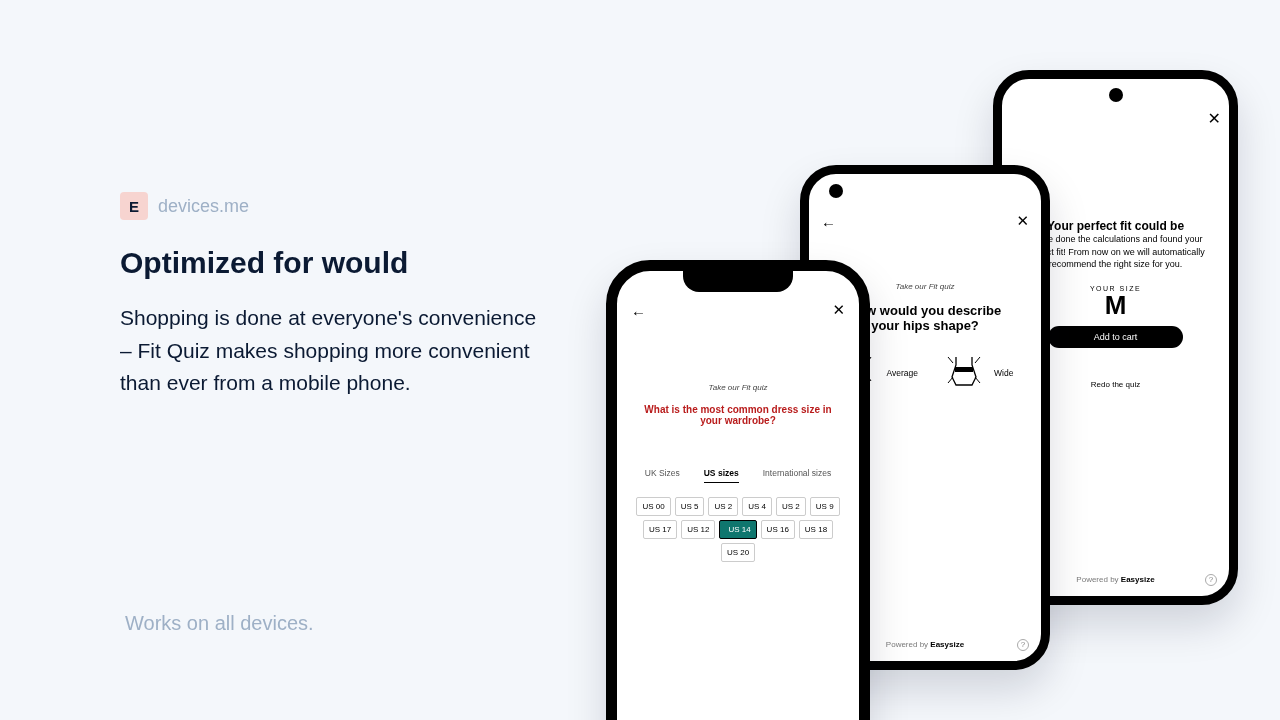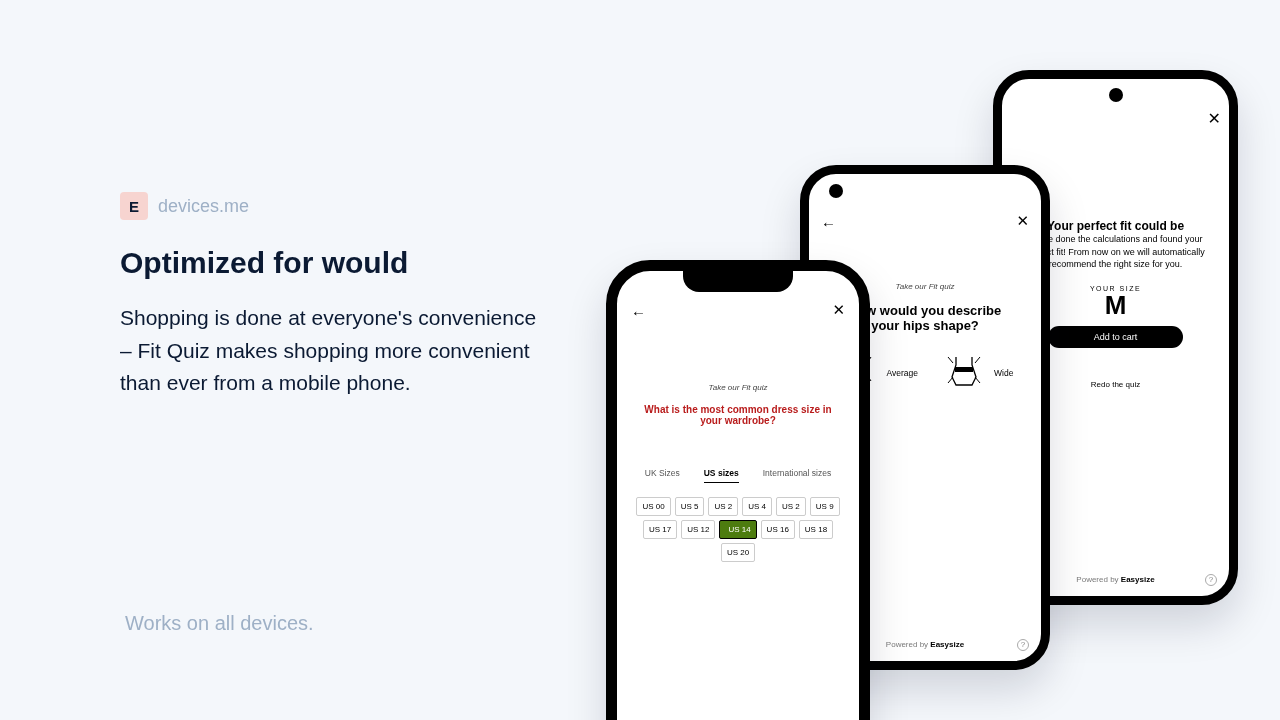--- a/index.html
+++ b/index.html
@@ -322,21 +322,21 @@
     font-size: 8px;
     padding: 4px 5px;
     min-width: 28px;
     border: 1px solid #ccc;
     border-radius: 2px;
     background: #fff;
     cursor: pointer;
     color: #000;
   }
   .size-btn.sel {
-    background: #4d7c0f;
+    background: #0f766e;
     color: #fff;
     border-color: #000;
     padding-left: 8px;
   }
 </style>
 </head>
 <body>
 
 <div class="left-panel">
   <div class="brand-row">

